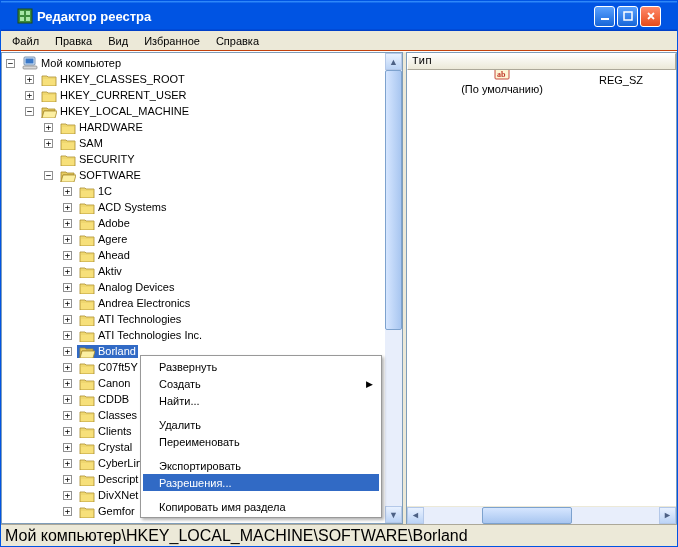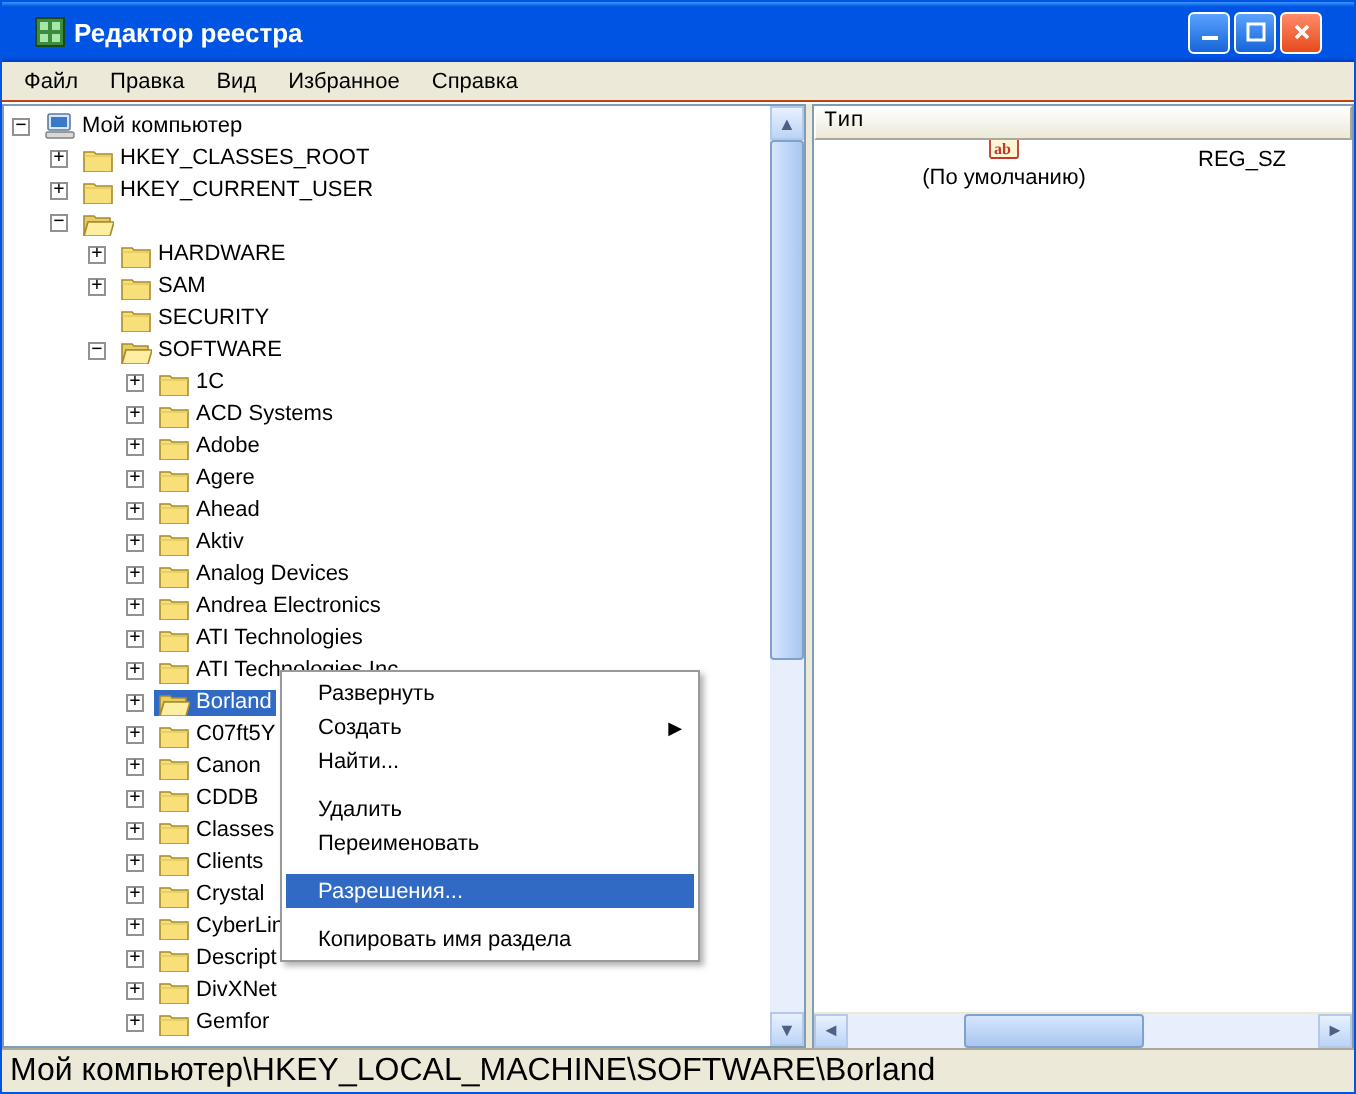--- a/index.html
+++ b/index.html
@@ -169,22 +169,22 @@
   .vs-track { flex:1; position: relative; }
   .vs-thumb {
     position:absolute; left:0; right:0; top:0; height: 260px;
     background: linear-gradient(to right,#d6e6ff,#a8c6f0);
     border:1px solid #7da2ce; border-radius:2px;
   }
   
   .context-menu {
     position: absolute;
     left: 140px;
-    top: 335px;
-    width: 210px;
+    top: 355px;
+    width: 242px;
     background: #fff;
     border: 1px solid #999;
     box-shadow: 2px 2px 3px rgba(0,0,0,0.3);
     padding: 2px;
     z-index: 100;
     font-size: 11px;
   }
   .cm-item {
     height: 17px;
     display: flex; align-items: center;
@@ -314,20 +314,21 @@
                 </li>
               <li>
                 <div class="tree-row">
                     <span class="exp">−</span>
                     <span class="node-label">
                       <span class="folder-icon">
                         <svg width="16" height="13">
                           <use href="#folder-open"></use>
                         </svg>
                       </span>
+                      <span>HKEY_LOCAL_MACHINE</span>
                     </span>
                   </div>
                 <ul>
                   <li>
                       <div class="tree-row">
                         <span class="exp">+</span>
                         <span class="node-label">
                           <span class="folder-icon">
                             <svg width="16" height="13">
                               <use href="#folder-closed"></use>
@@ -706,18 +707,19 @@
     <div class="cm-item">Развернуть</div>
     <div class="cm-item">
         <span>Создать</span>
         <span class="cm-arrow">▶</span>
       </div>
     <div class="cm-item">Найти...</div>
     <div class="cm-sep"></div>
     <div class="cm-item">Удалить</div>
     <div class="cm-item">Переименовать</div>
     <div class="cm-sep"></div>
+    <div class="cm-item">Экспортировать</div>
     <div class="cm-item highlight">Разрешения...</div>
     <div class="cm-sep"></div>
     <div class="cm-item">Копировать имя раздела</div>
   </div>
 
 </div>
 
 </body></html>

